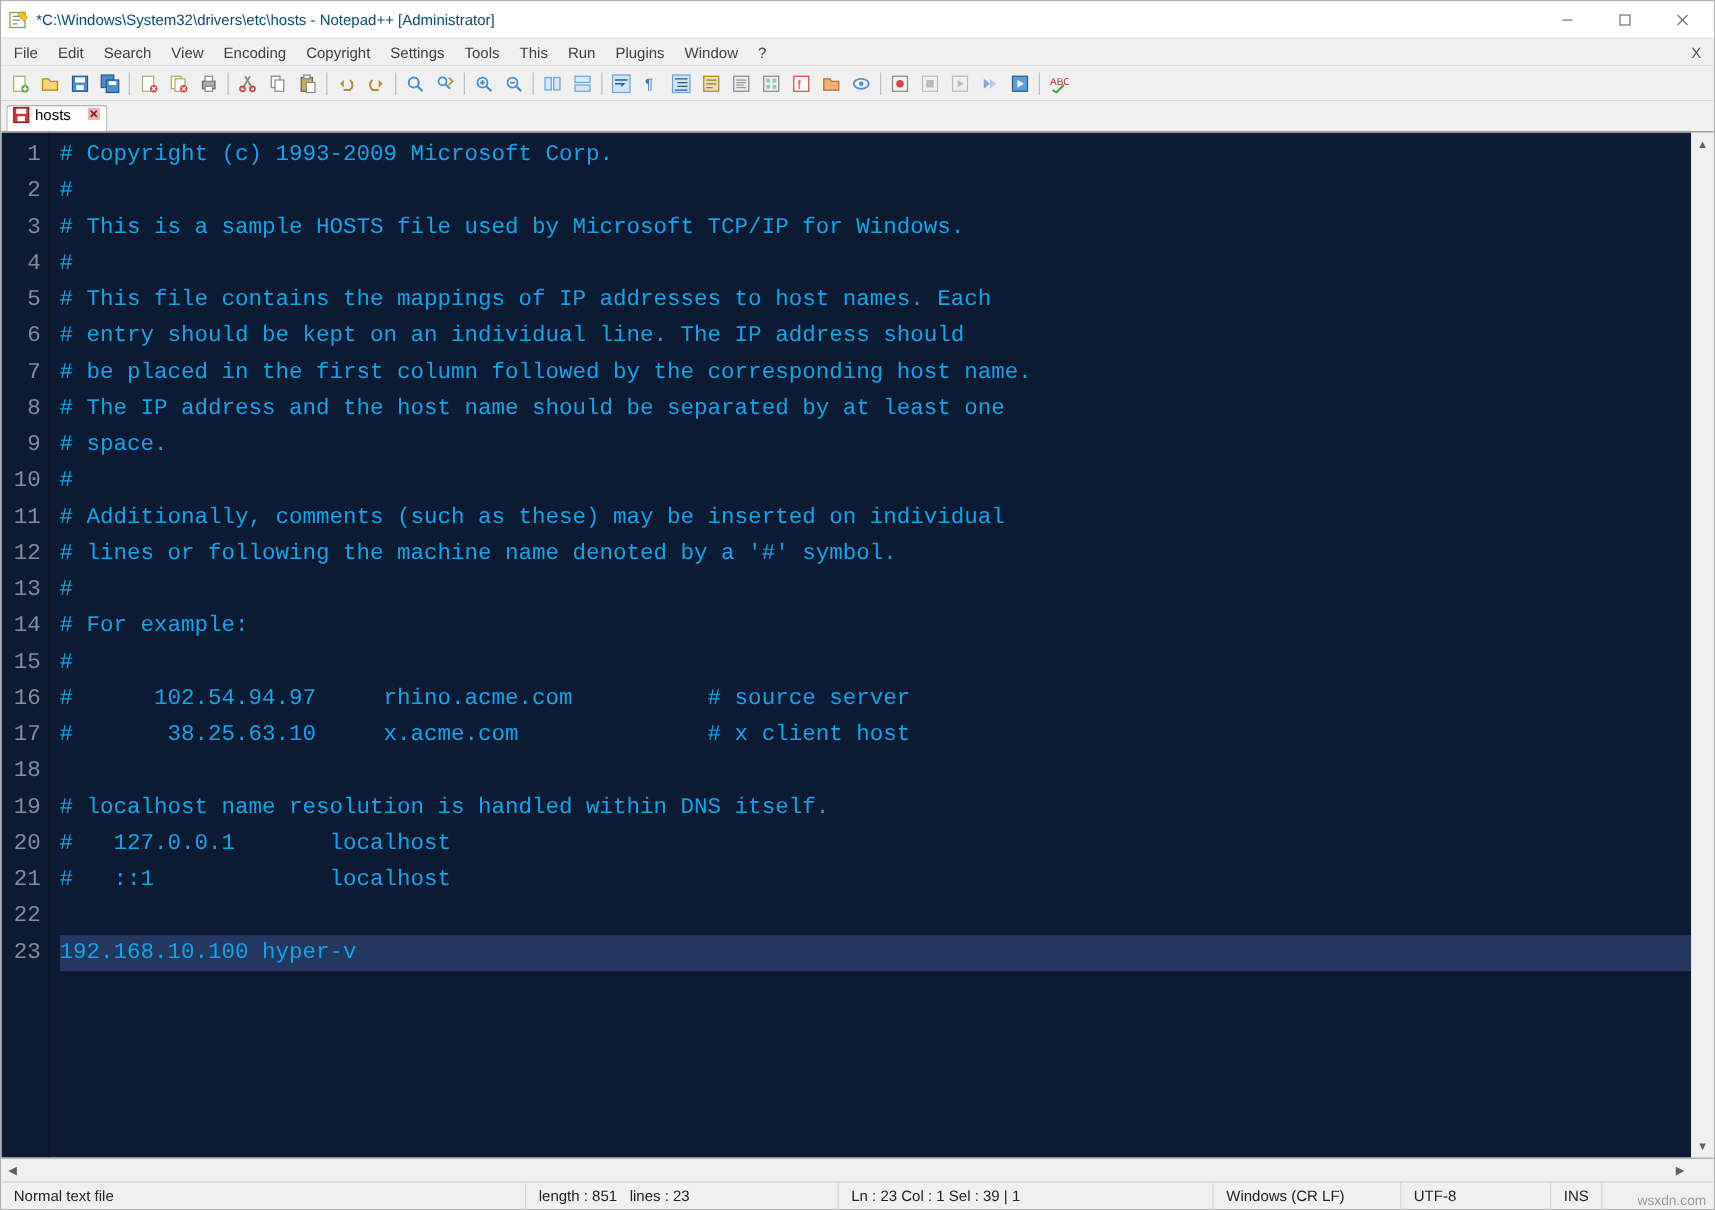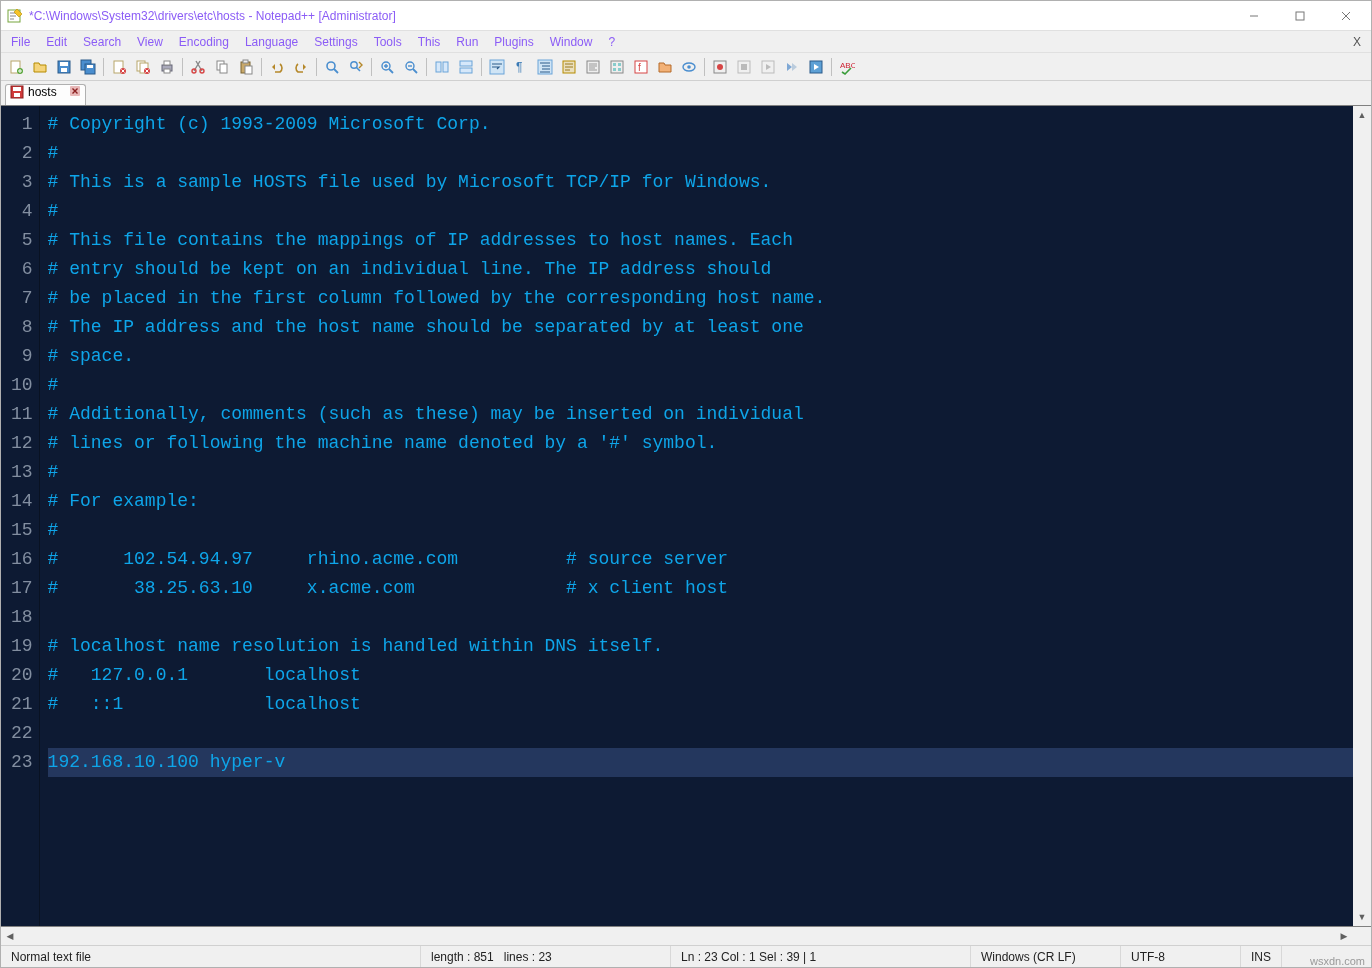--- a/index.html
+++ b/index.html
@@ -12,31 +12,31 @@
   border:1px solid #b0b0b0;
 }
 
 .title-bar {
   height:30px; background:#fff;
   display:flex; align-items:center;
   padding:0 2px 0 6px;
   border-bottom:1px solid #e0e0e0;
 }
 .title-bar .app-icon { width:16px; height:16px; margin-right:6px; }
-.title-bar .title-text { color:#8b5cf6; flex:1; font-size:12px; }
+.title-bar .title-text { color:#0c4a6e; flex:1; font-size:12px; }
 .win-buttons { display:flex; }
 .win-buttons .wb { width:46px; height:28px; display:flex; align-items:center; justify-content:center; color:#777; }
 
 .menu-bar {
   height:22px; background:#f0f0f0;
   display:flex; align-items:center;
   padding:0 2px;
   border-bottom:1px solid #e0e0e0;
 }
-.menu-item { padding:2px 8px; color:#8b5cf6; cursor:default; }
+.menu-item { padding:2px 8px; color:#404040; cursor:default; }
 .menu-close { margin-left:auto; padding:0 8px; color:#555; }
 
 .toolbar {
   height:28px; background:#f0f0f0;
   display:flex; align-items:center;
   gap:2px; padding:2px 4px;
   border-bottom:1px solid #d0d0d0;
 }
 .tb-btn { width:22px; height:22px; display:flex; align-items:center; justify-content:center; border-radius:2px; }
 .tb-sep { width:1px; height:18px; background:#c0c0c0; margin:0 2px; }
@@ -133,21 +133,21 @@
       </div>
   </div>
 </div>
 
 <div class="menu-bar">
   <span class="menu-item">File</span>
   <span class="menu-item">Edit</span>
   <span class="menu-item">Search</span>
   <span class="menu-item">View</span>
   <span class="menu-item">Encoding</span>
-  <span class="menu-item">Language</span>
+  <span class="menu-item">Copyright</span>
   <span class="menu-item">Settings</span>
   <span class="menu-item">Tools</span>
   <span class="menu-item">This</span>
   <span class="menu-item">Run</span>
   <span class="menu-item">Plugins</span>
   <span class="menu-item">Window</span>
   <span class="menu-item">?</span>
   <span class="menu-close">X</span>
 </div>
 

